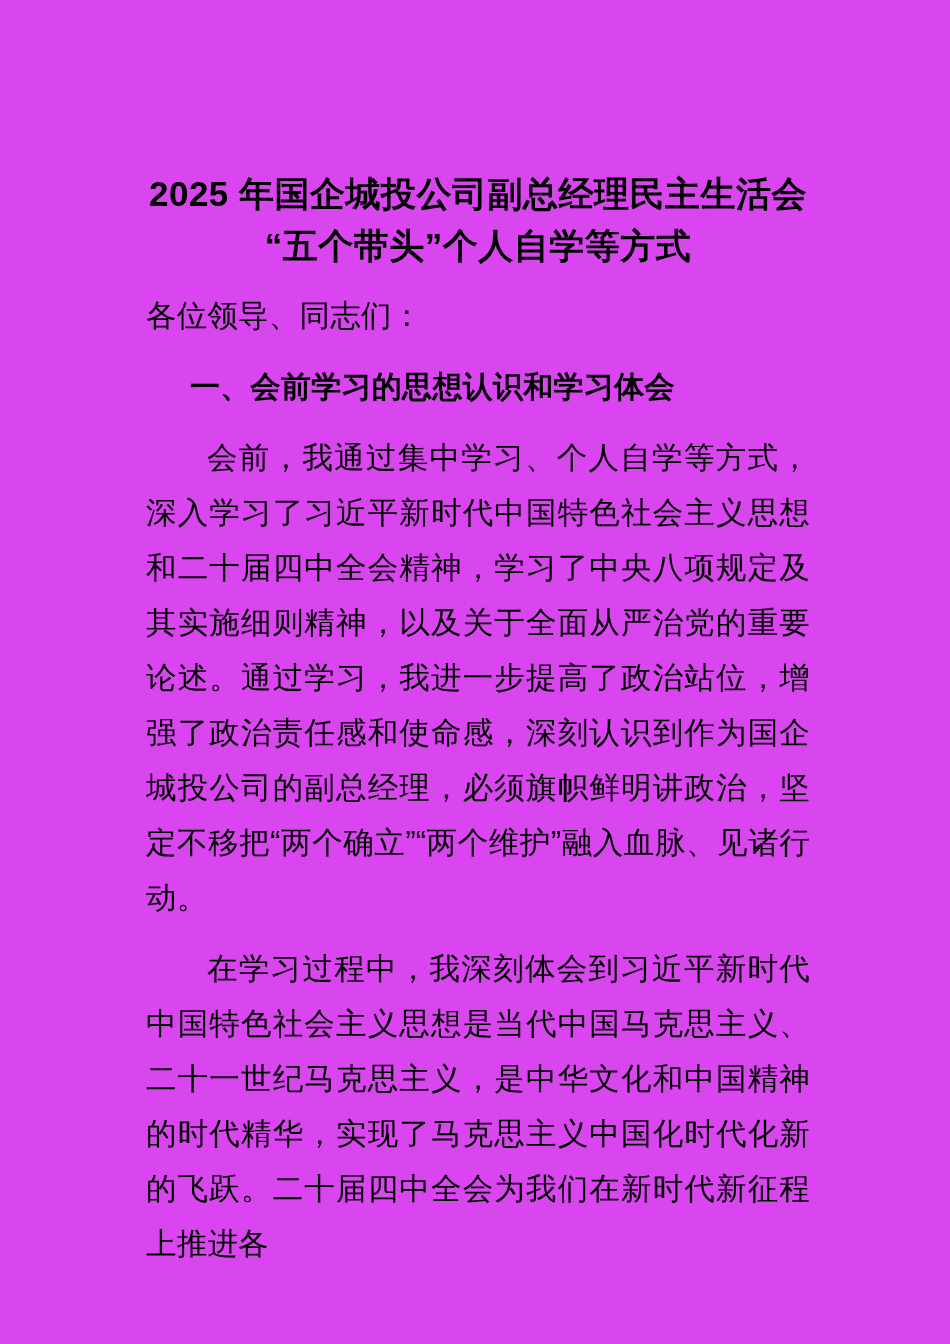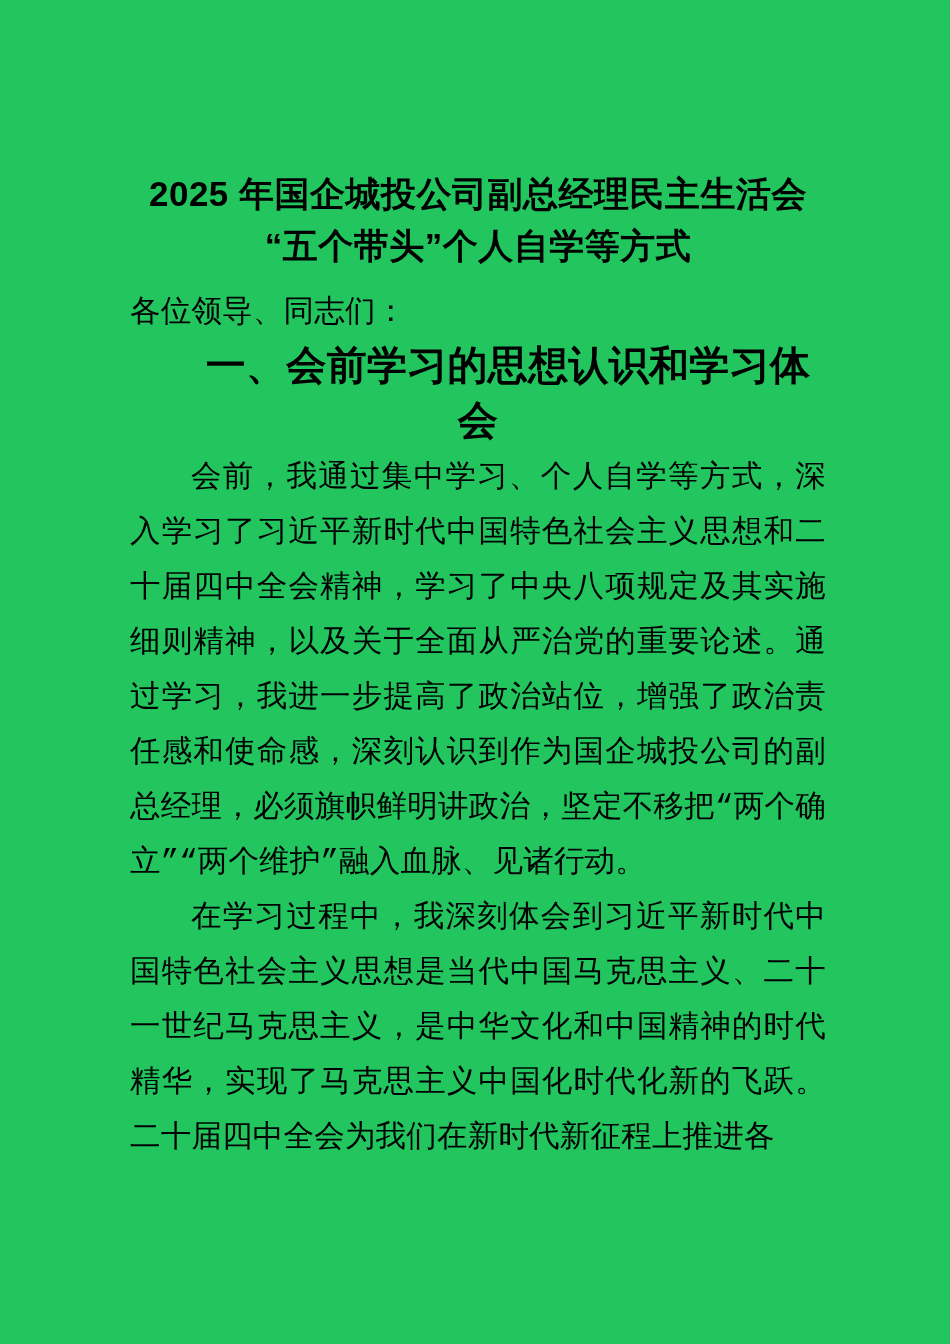--- a/index.html
+++ b/index.html
@@ -13,21 +13,21 @@
     overflow: hidden;
     font-family: "Liberation Serif", "DejaVu Serif", serif;
     color: #000000;
     -webkit-font-smoothing: antialiased;
   }
 
   .page {
     position: relative;
     width: 950px;
     height: 1344px;
-    background: #22c55e;
+    background: #d946ef;
     box-sizing: border-box;
     padding: 0;
   }
 
   .content {
     position: absolute;
     left: 130px;
     top: 168px;
     width: 696px;
   }
@@ -43,42 +43,42 @@
     margin: 0 0 14px 0;
     color: #000;
   }
   .doc-title .tline {
     display: block;
     white-space: nowrap;
   }
 
   
   .para {
-    font-family: Liberation Mono, monospace;
+    font-family: Liberation Sans, sans-serif;
     font-size: 30.5px;
     line-height: 55px;
     text-align: justify;
     text-justify: inter-ideograph;
     text-indent: 61px;
-    margin: 0;
+    margin: 16px;
     letter-spacing: 0.2px;
     color: #000;
   }
   .para.no-indent {
     text-indent: 0;
   }
 
   
   .section-heading {
-    font-family: Liberation Mono, monospace;
+    font-family: Liberation Serif, serif;
     font-weight: bold;
-    font-size: 40px;
+    font-size: 30px;
     line-height: 55px;
     text-indent: 60px;
-    text-align: center;
+    text-align: left;
     margin: 0;
     letter-spacing: 0.3px;
     color: #000;
   }
 </style>
 </head>
 <body>
 
 <div class="page">
   <div class="content">

